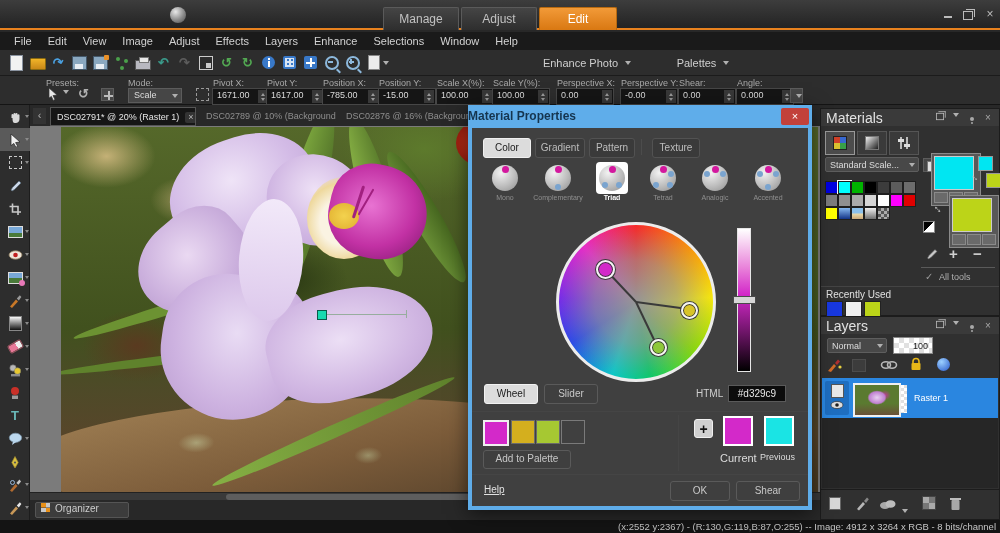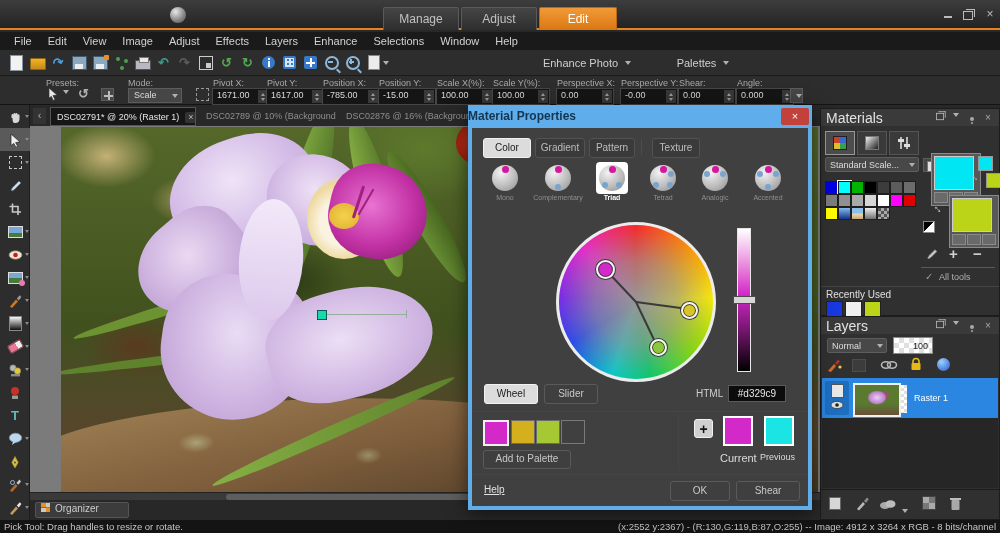--- a/index.html
+++ b/index.html
@@ -587,21 +587,20 @@
       <span class="a dd" style="left:78px;top:12px;"></span>
       <div class="a" style="left:102px;top:7px;width:12px;height:12px;background:linear-gradient(90deg,#aaa 50%,#777 50%),linear-gradient(90deg,#777 50%,#aaa 50%);background-size:100% 50%;background-position:top,bottom;background-repeat:no-repeat;outline:1px solid #444;cursor:pointer;"></div>
       <svg class="a" style="left:128px;top:6px;cursor:pointer;" width="13" height="15">
           <rect x="2.5" y="4" width="8" height="10" rx="1" fill="#a8a8a8"></rect>
           <rect x="1" y="2" width="11" height="2" fill="#bdbdbd"></rect>
         </svg>
     </div>
   </div>
 
   <div class="a statusbar">
-    <span class="a" style="left:4px;">Pick Tool: Drag handles to resize or rotate.</span>
     <span class="a" style="right:4px;">(x:2552 y:2367) - (R:130,G:119,B:87,O:255) -- Image:  4912 x 3264 x RGB - 8 bits/channel</span>
   </div>
 
   <div class="a dialog">
     <div class="dlg-title">Material Properties</div>
     <div class="dlg-close"><span>×</span></div>
     <div class="dlg-body">
       <div class="dtab active" style="left:11px;width:46px;"><span>Color</span></div>
       <div class="dtab" style="left:63px;width:48px;"><span>Gradient</span></div>
       <div class="dtab" style="left:117px;width:44px;"><span>Pattern</span></div>

